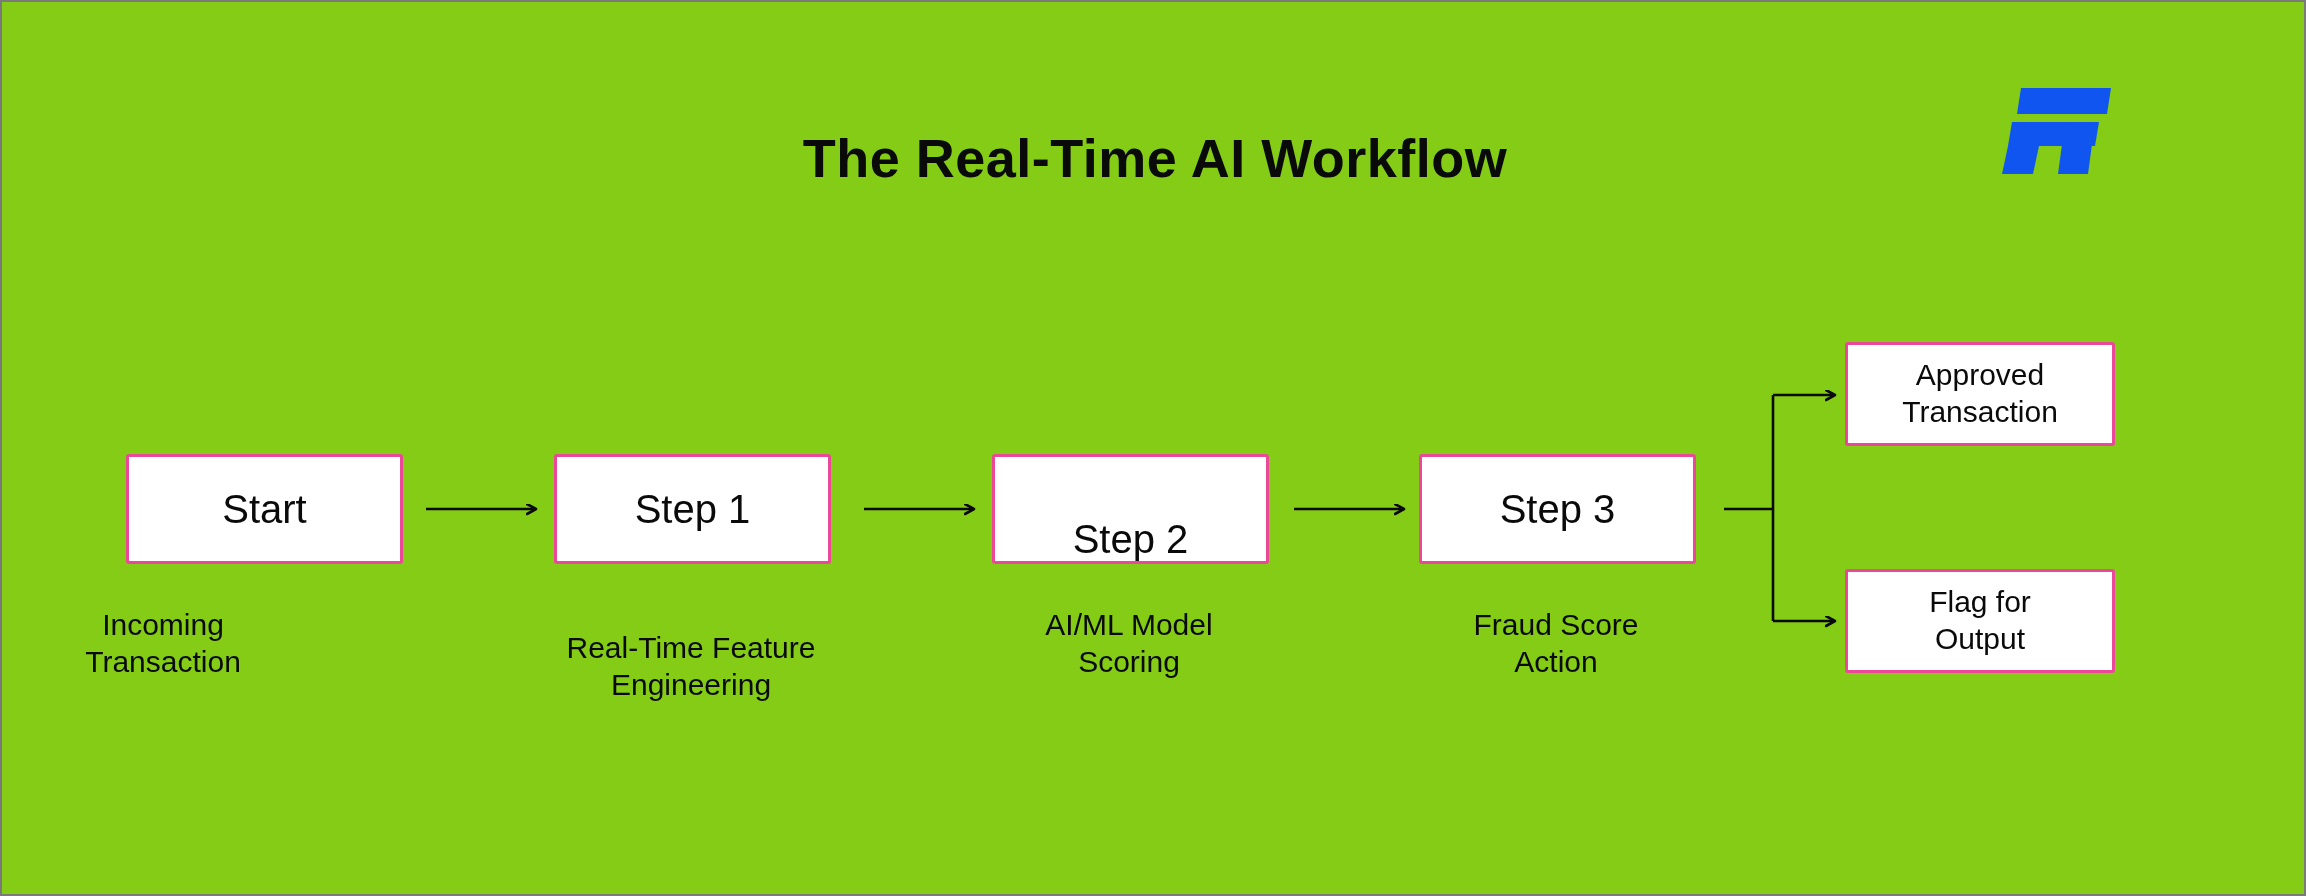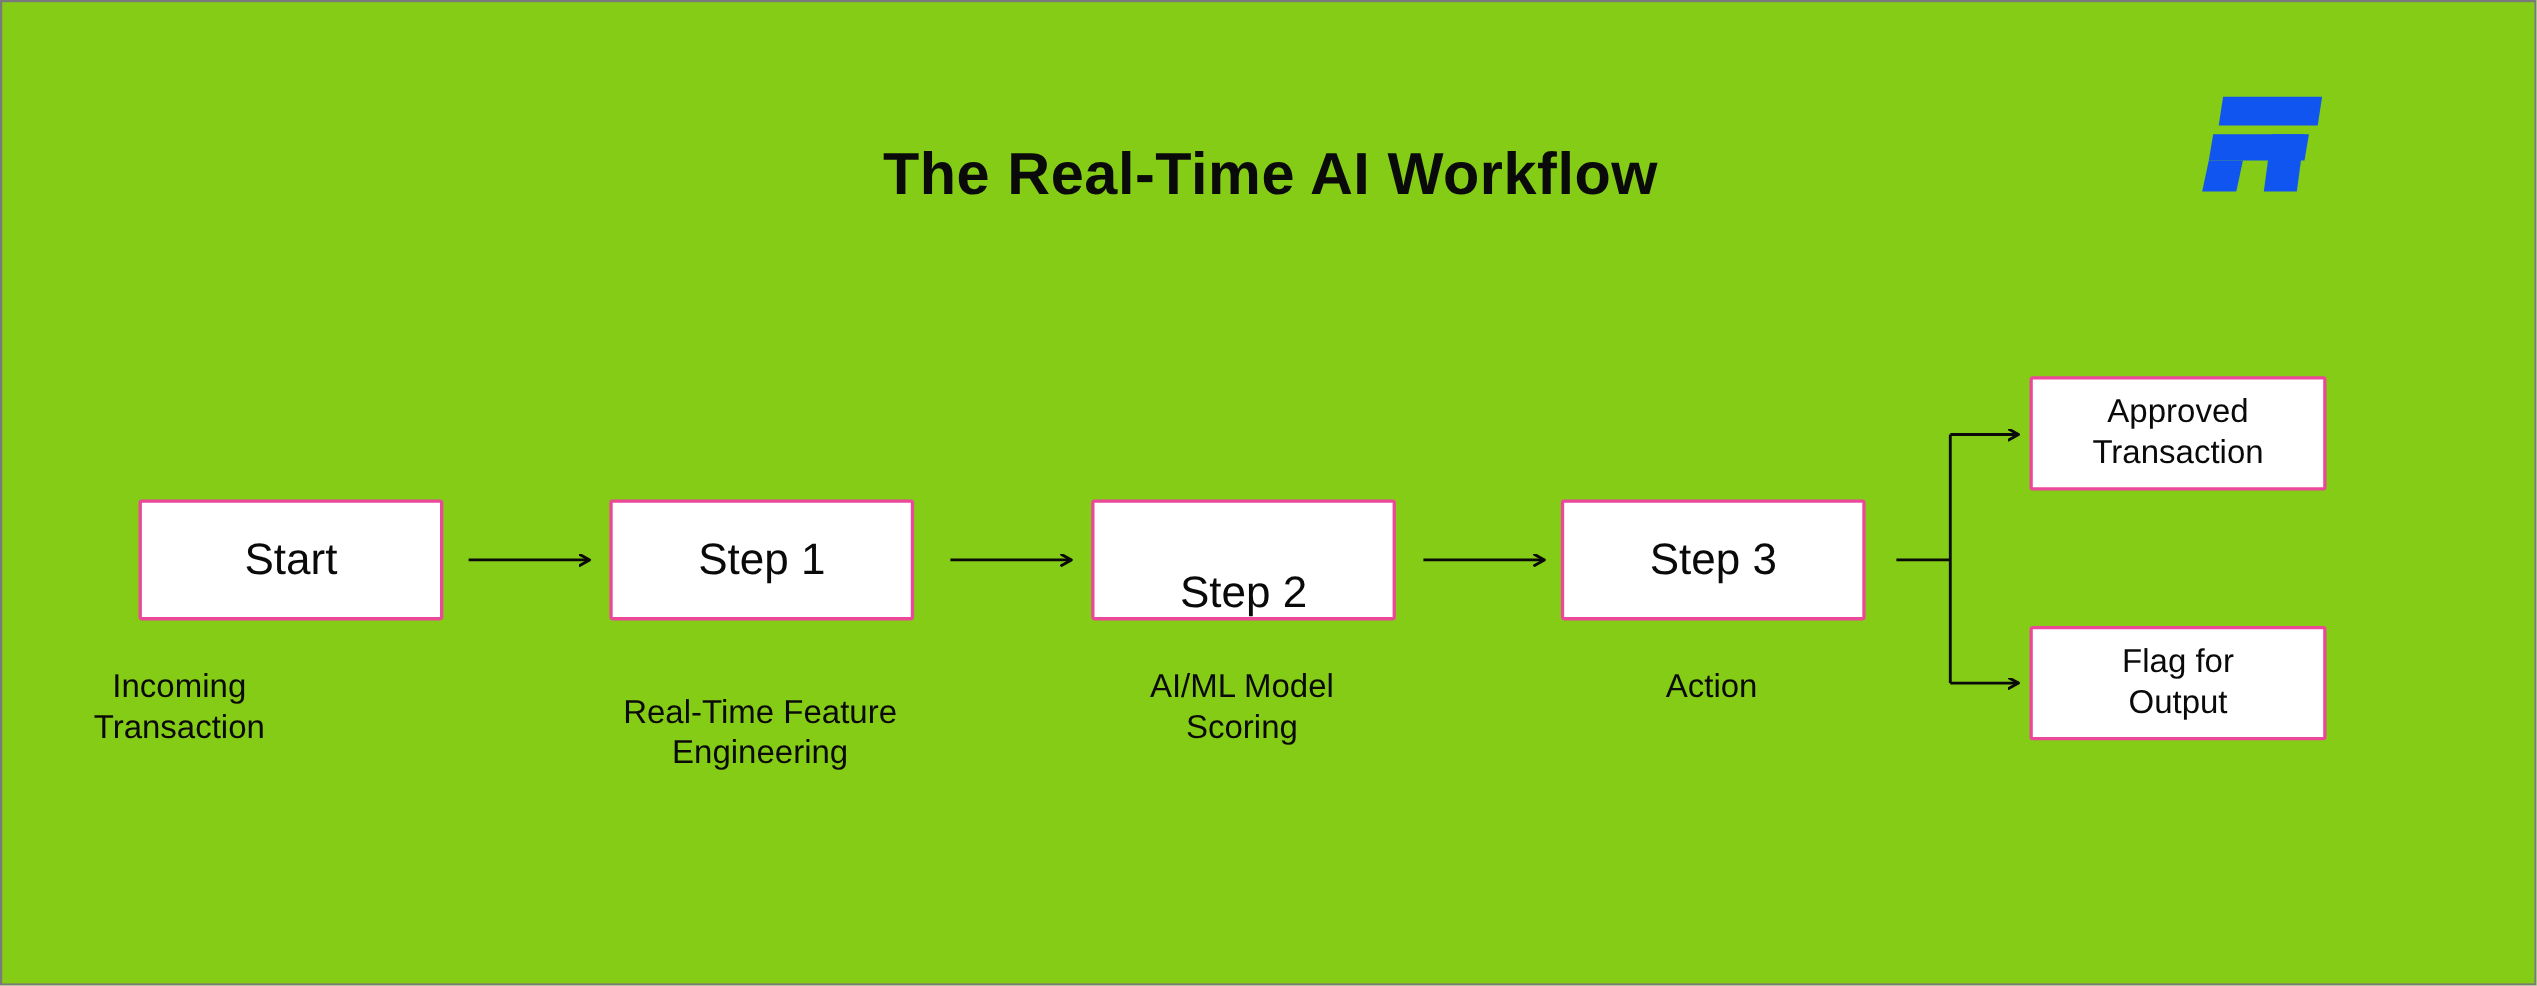--- a/index.html
+++ b/index.html
@@ -162,20 +162,21 @@
   </div>
   <div class="caption" style="left:927px; top:605px;">
     <div>AI/ML Model</div>
     <div>Scoring</div>
   </div>
 
   <div class="node-box step-box" style="left:1417px; top:452px;">
     <span class="step-label">Step 3</span>
   </div>
   <div class="caption" style="left:1354px; top:605px;">
+    <div>Fraud Score</div>
     <div>Action</div>
   </div>
 
   <div class="node-box outcome-box" style="left:1843px; top:340px;">
     <span class="outcome-label">
       <span>Approved</span><br>
       <span>Transaction</span>
     </span>
   </div>
 

